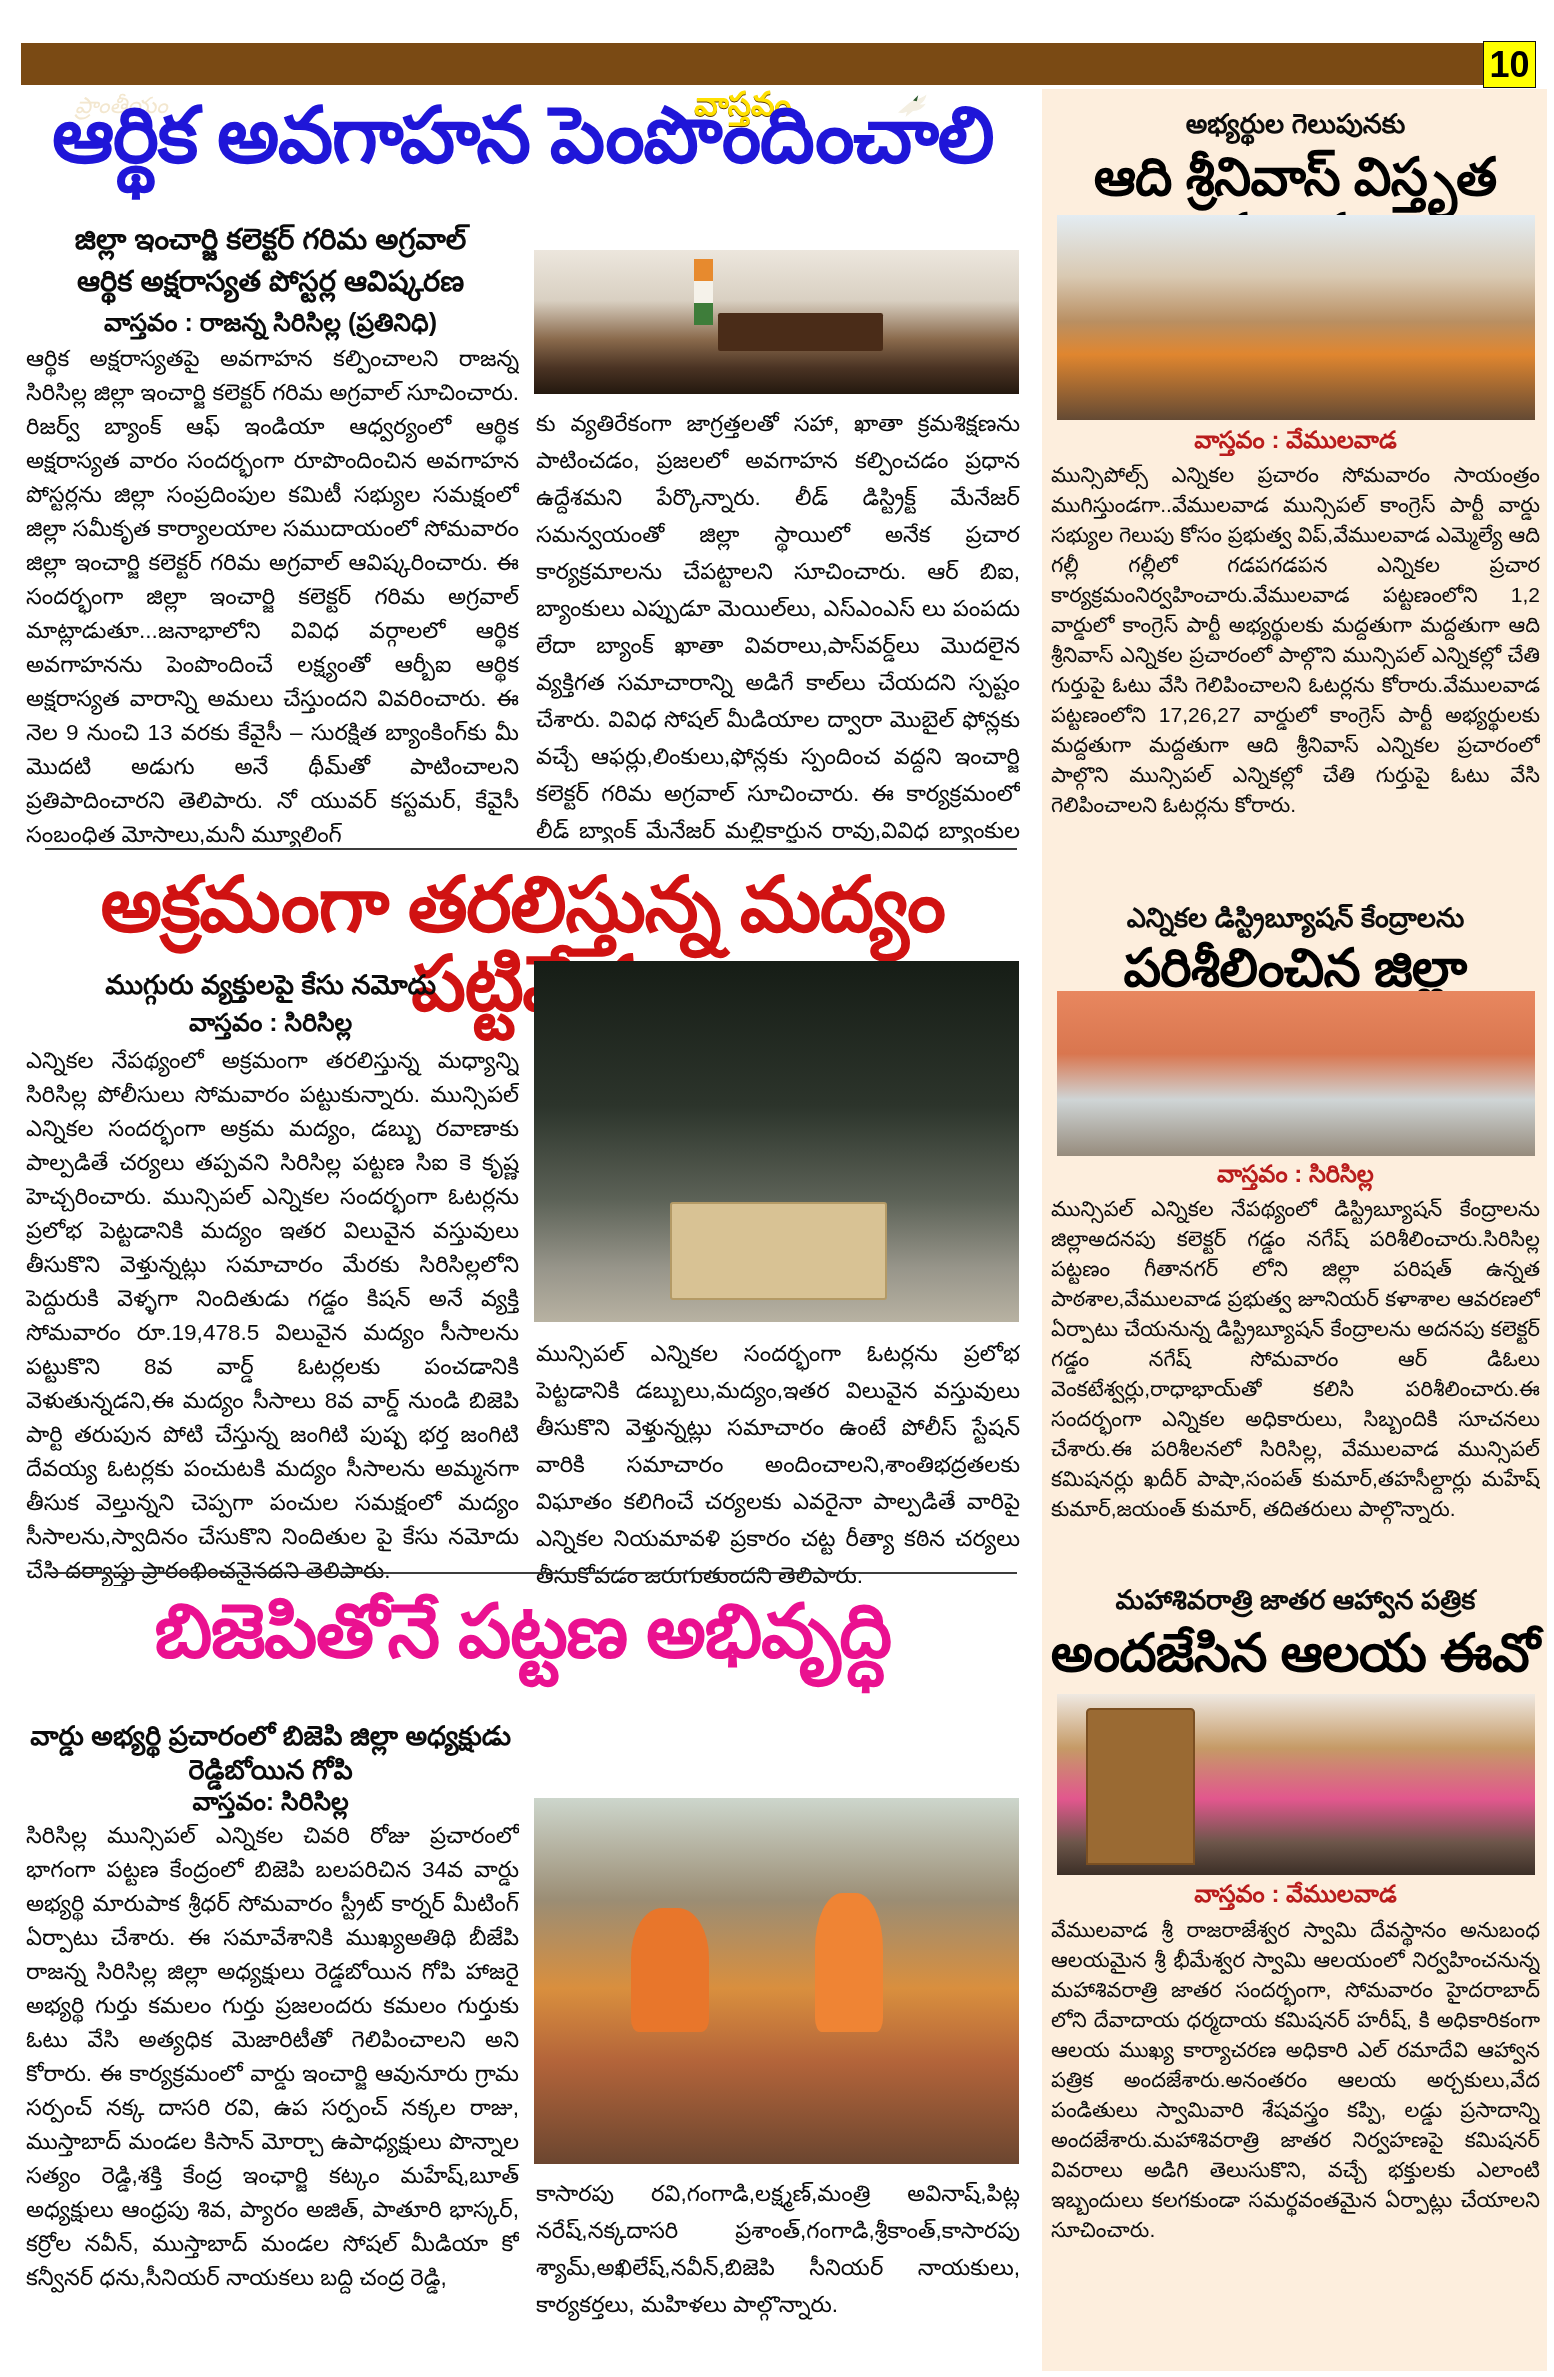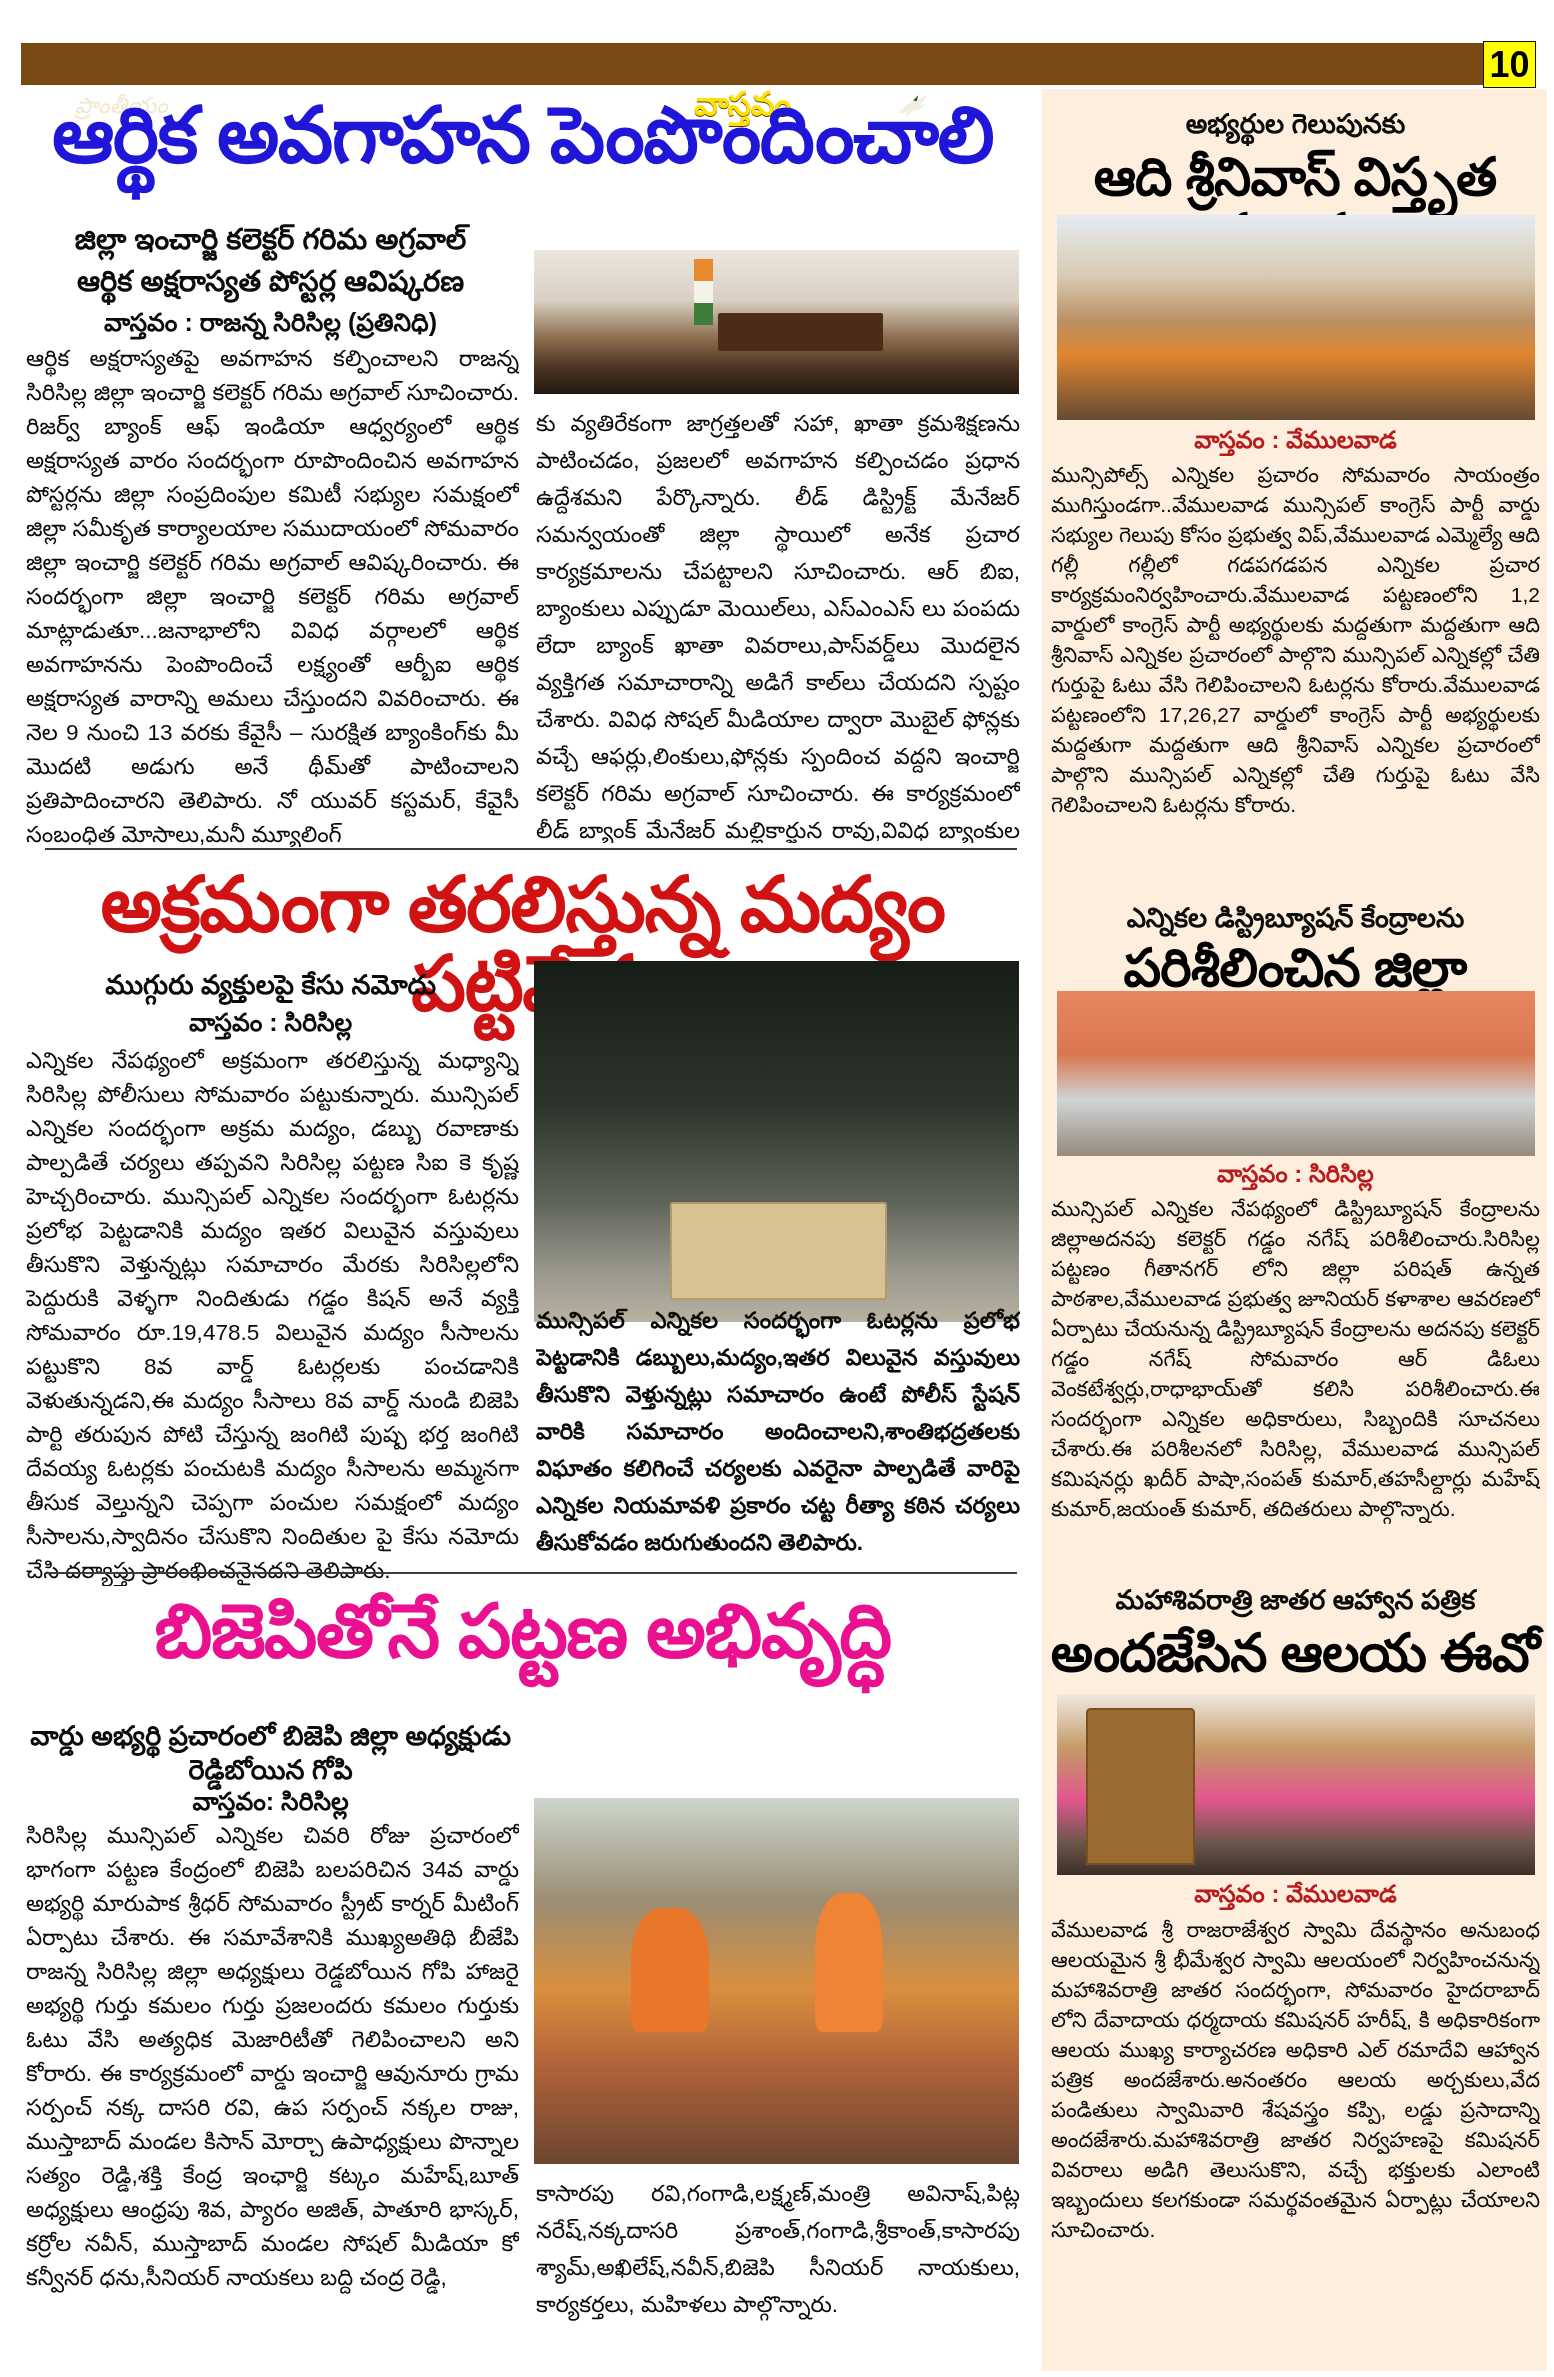--- a/index.html
+++ b/index.html
@@ -95,21 +95,21 @@
   <div class="headline h-red" style="top:865px;">అక్రమంగా తరలిస్తున్న మద్యం పట్టివేత</div>
   <div class="subhead" style="top:970px;font-size:27px;">ముగ్గురు వ్యక్తులపై కేసు నమోదు</div>
   <div class="byline" style="top:1008px;">వాస్తవం : సిరిసిల్ల</div>
 
   <div class="photo ph2">
     <div class="bottles"></div>
     <div class="boxes"></div>
   </div>
 
   <div class="bodytext col1" style="top:1044px;height:542px;">ఎన్నికల నేపథ్యంలో అక్రమంగా తరలిస్తున్న మధ్యాన్ని సిరిసిల్ల పోలీసులు సోమవారం పట్టుకున్నారు. మున్సిపల్ ఎన్నికల సందర్భంగా అక్రమ మద్యం, డబ్బు రవాణాకు పాల్పడితే చర్యలు తప్పవని సిరిసిల్ల పట్టణ సిఐ కె కృష్ణ హెచ్చరించారు. మున్సిపల్ ఎన్నికల సందర్భంగా ఓటర్లను ప్రలోభ పెట్టడానికి మద్యం ఇతర విలువైన వస్తువులు తీసుకొని వెళ్తున్నట్లు సమాచారం మేరకు సిరిసిల్లలోని పెద్దురుకి వెళ్ళగా నిందితుడు గడ్డం కిషన్ అనే వ్యక్తి సోమవారం రూ.19,478.5 విలువైన మద్యం సీసాలను పట్టుకొని 8వ వార్డ్ ఓటర్లలకు పంచడానికి వెళుతున్నడని,ఈ మద్యం సీసాలు 8వ వార్డ్ నుండి బిజెపి పార్టి తరుపున పోటి చేస్తున్న జంగిటి పుష్ప భర్త జంగిటి దేవయ్య ఓటర్లకు పంచుటకి మద్యం సీసాలను అమ్మనగా తీసుక వెల్తున్నని చెప్పగా పంచుల సమక్షంలో మద్యం సీసాలను,స్వాదినం చేసుకొని నిందితుల పై కేసు నమోదు చేసి దర్యాప్తు ప్రారంభించనైనదని తెలిపారు.</div>
-  <div class="bodytext col2" style="top:1302px;height:252px;font-weight:bold;">మున్సిపల్ ఎన్నికల సందర్భంగా ఓటర్లను ప్రలోభ పెట్టడానికి డబ్బులు,మద్యం,ఇతర విలువైన వస్తువులు తీసుకొని వెళ్తున్నట్లు సమాచారం ఉంటే పోలీస్ స్టేషన్ వారికి సమాచారం అందించాలని,శాంతిభద్రతలకు విఘాతం కలిగించే చర్యలకు ఎవరైనా పాల్పడితే వారిపై ఎన్నికల నియమావళి ప్రకారం చట్ట రీత్యా కఠిన చర్యలు తీసుకోవడం జరుగుతుందని తెలిపారు.</div>
+  <div class="bodytext col2" style="top:1335px;height:252px;">మున్సిపల్ ఎన్నికల సందర్భంగా ఓటర్లను ప్రలోభ పెట్టడానికి డబ్బులు,మద్యం,ఇతర విలువైన వస్తువులు తీసుకొని వెళ్తున్నట్లు సమాచారం ఉంటే పోలీస్ స్టేషన్ వారికి సమాచారం అందించాలని,శాంతిభద్రతలకు విఘాతం కలిగించే చర్యలకు ఎవరైనా పాల్పడితే వారిపై ఎన్నికల నియమావళి ప్రకారం చట్ట రీత్యా కఠిన చర్యలు తీసుకోవడం జరుగుతుందని తెలిపారు.</div>
 
   <div class="rule" style="top:1572px;"></div>
 
   <div class="headline h-pink" style="top:1593px;">బిజెపితోనే పట్టణ అభివృద్ధి</div>
   <div class="subhead" style="top:1721px;font-size:27px;">వార్డు అభ్యర్థి ప్రచారంలో బిజెపి జిల్లా అధ్యక్షుడు</div>
   <div class="subhead" style="top:1755px;font-size:27px;">రెడ్డిబోయిన గోపి</div>
   <div class="byline" style="top:1787px;">వాస్తవం: సిరిసిల్ల</div>
 
   <div class="photo ph3">
     <div class="scarf"></div>

